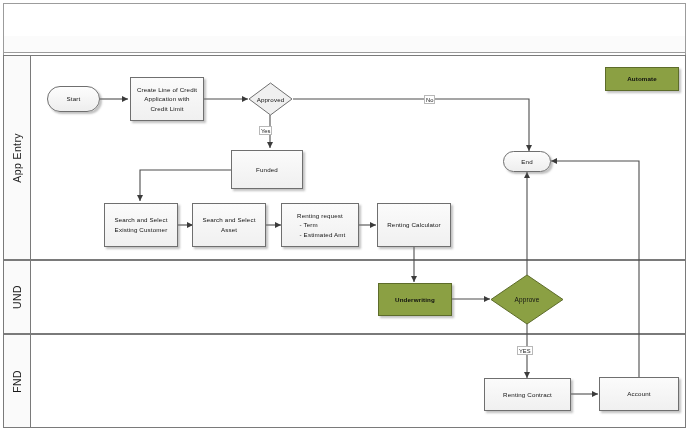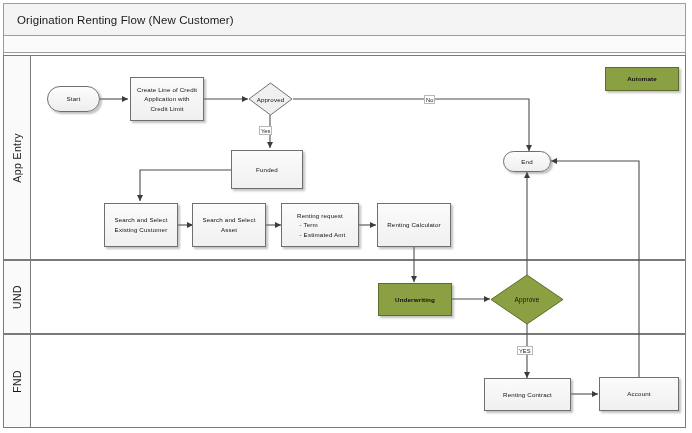--- a/index.html
+++ b/index.html
@@ -172,23 +172,20 @@
     white-space: nowrap;
   }
 </style>
 </head>
 <body>
 
 <div id="canvas">
 
   <div class="frame"></div>
 
-  <div class="title-bar">
-    <div class="title-text">Origination Renting Flow (New Customer)</div>
-  </div>
 
   <div class="sub-bar"></div>
 
   <div class="lane" style="top:55px; width:683px; height:205px;">
     <div class="lane-head">
       <span>App Entry</span>
     </div>
   </div>
 
   <div class="lane" style="top:260px; width:683px; height:74px;">

